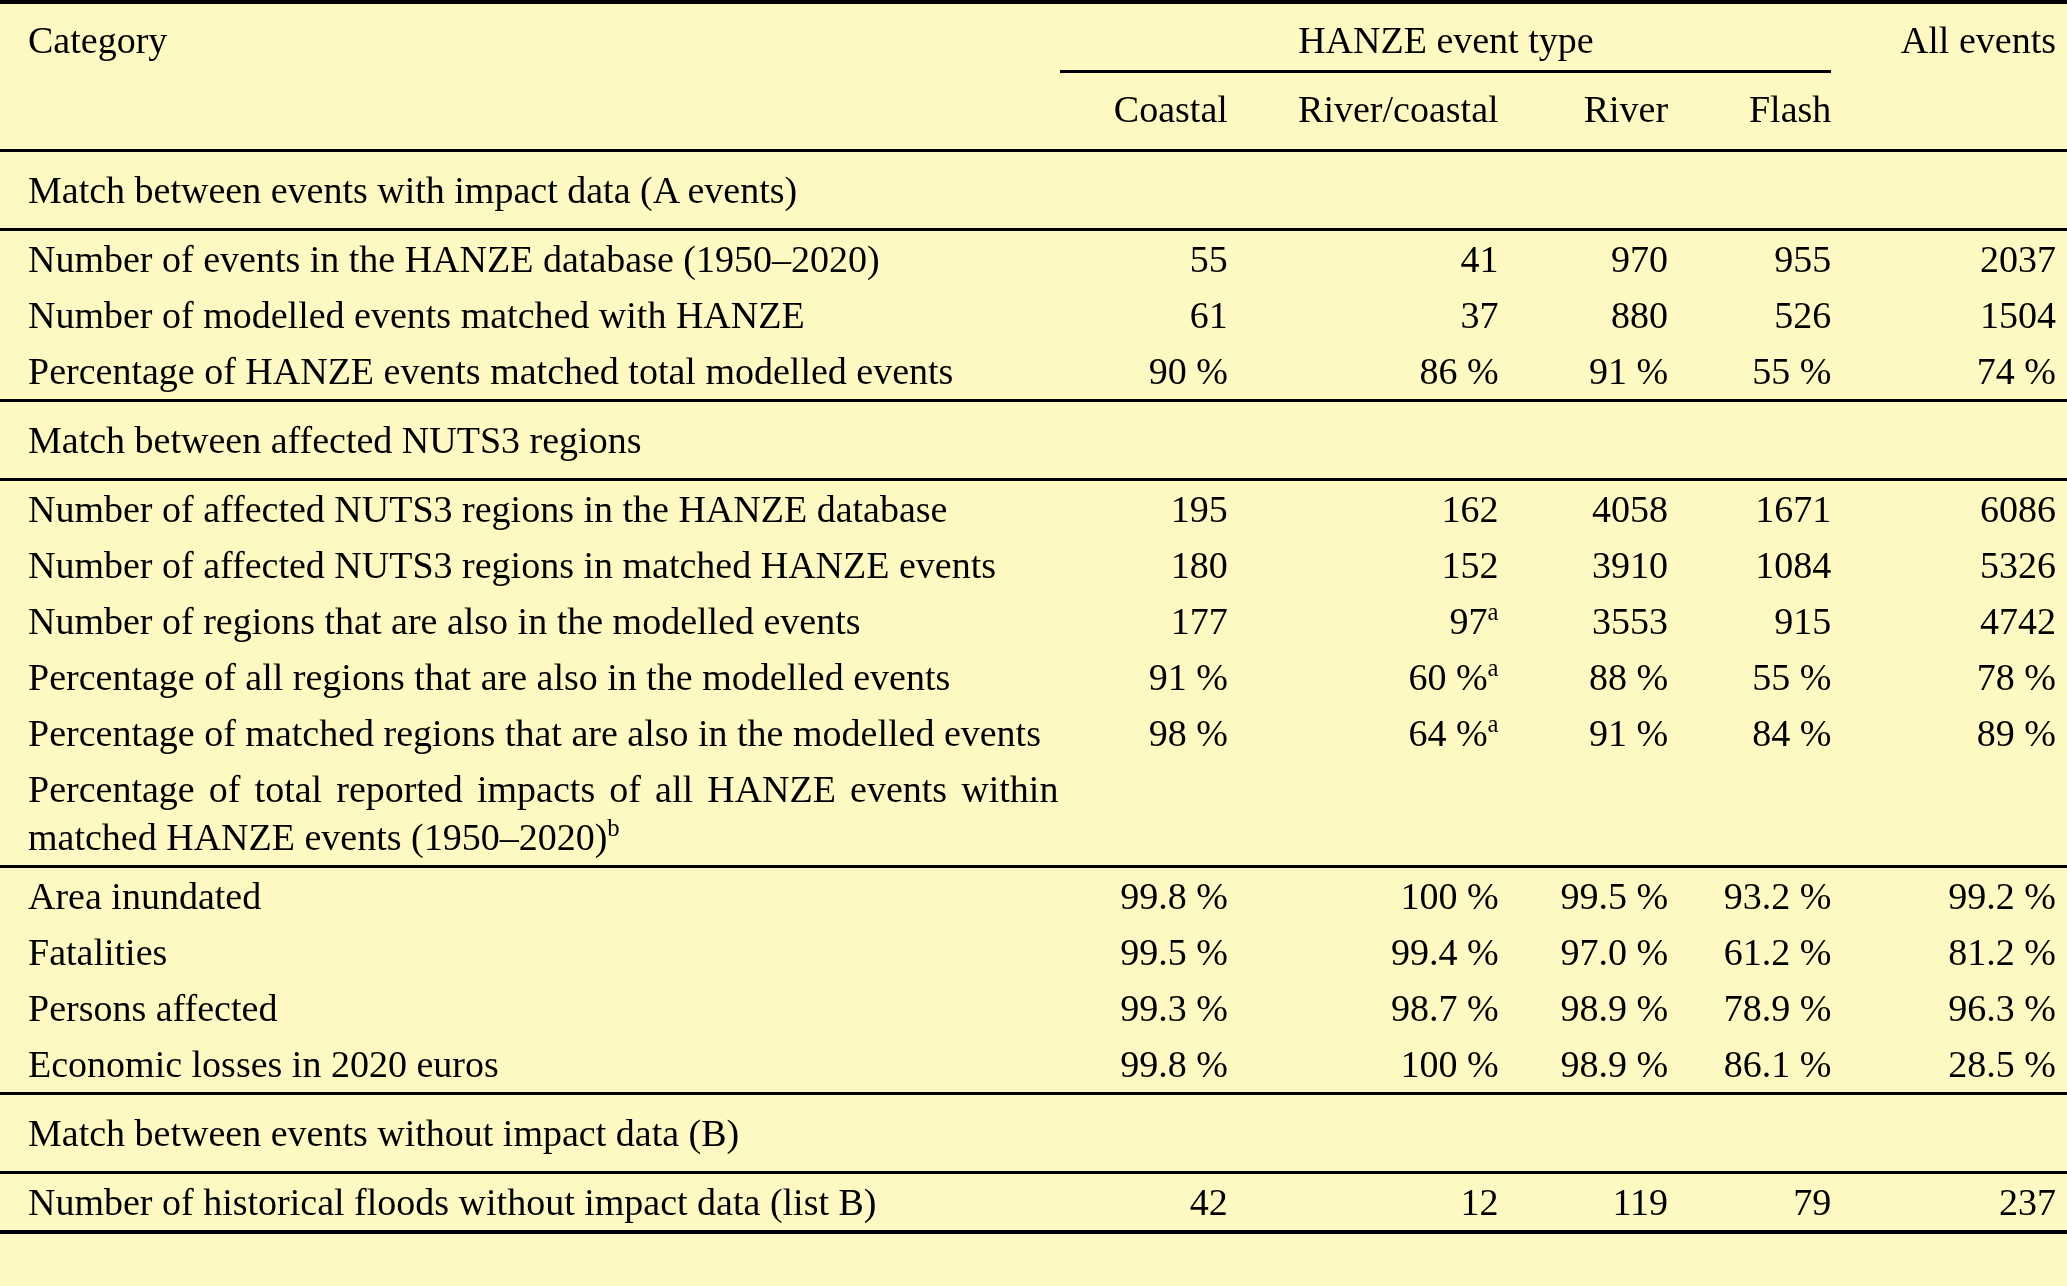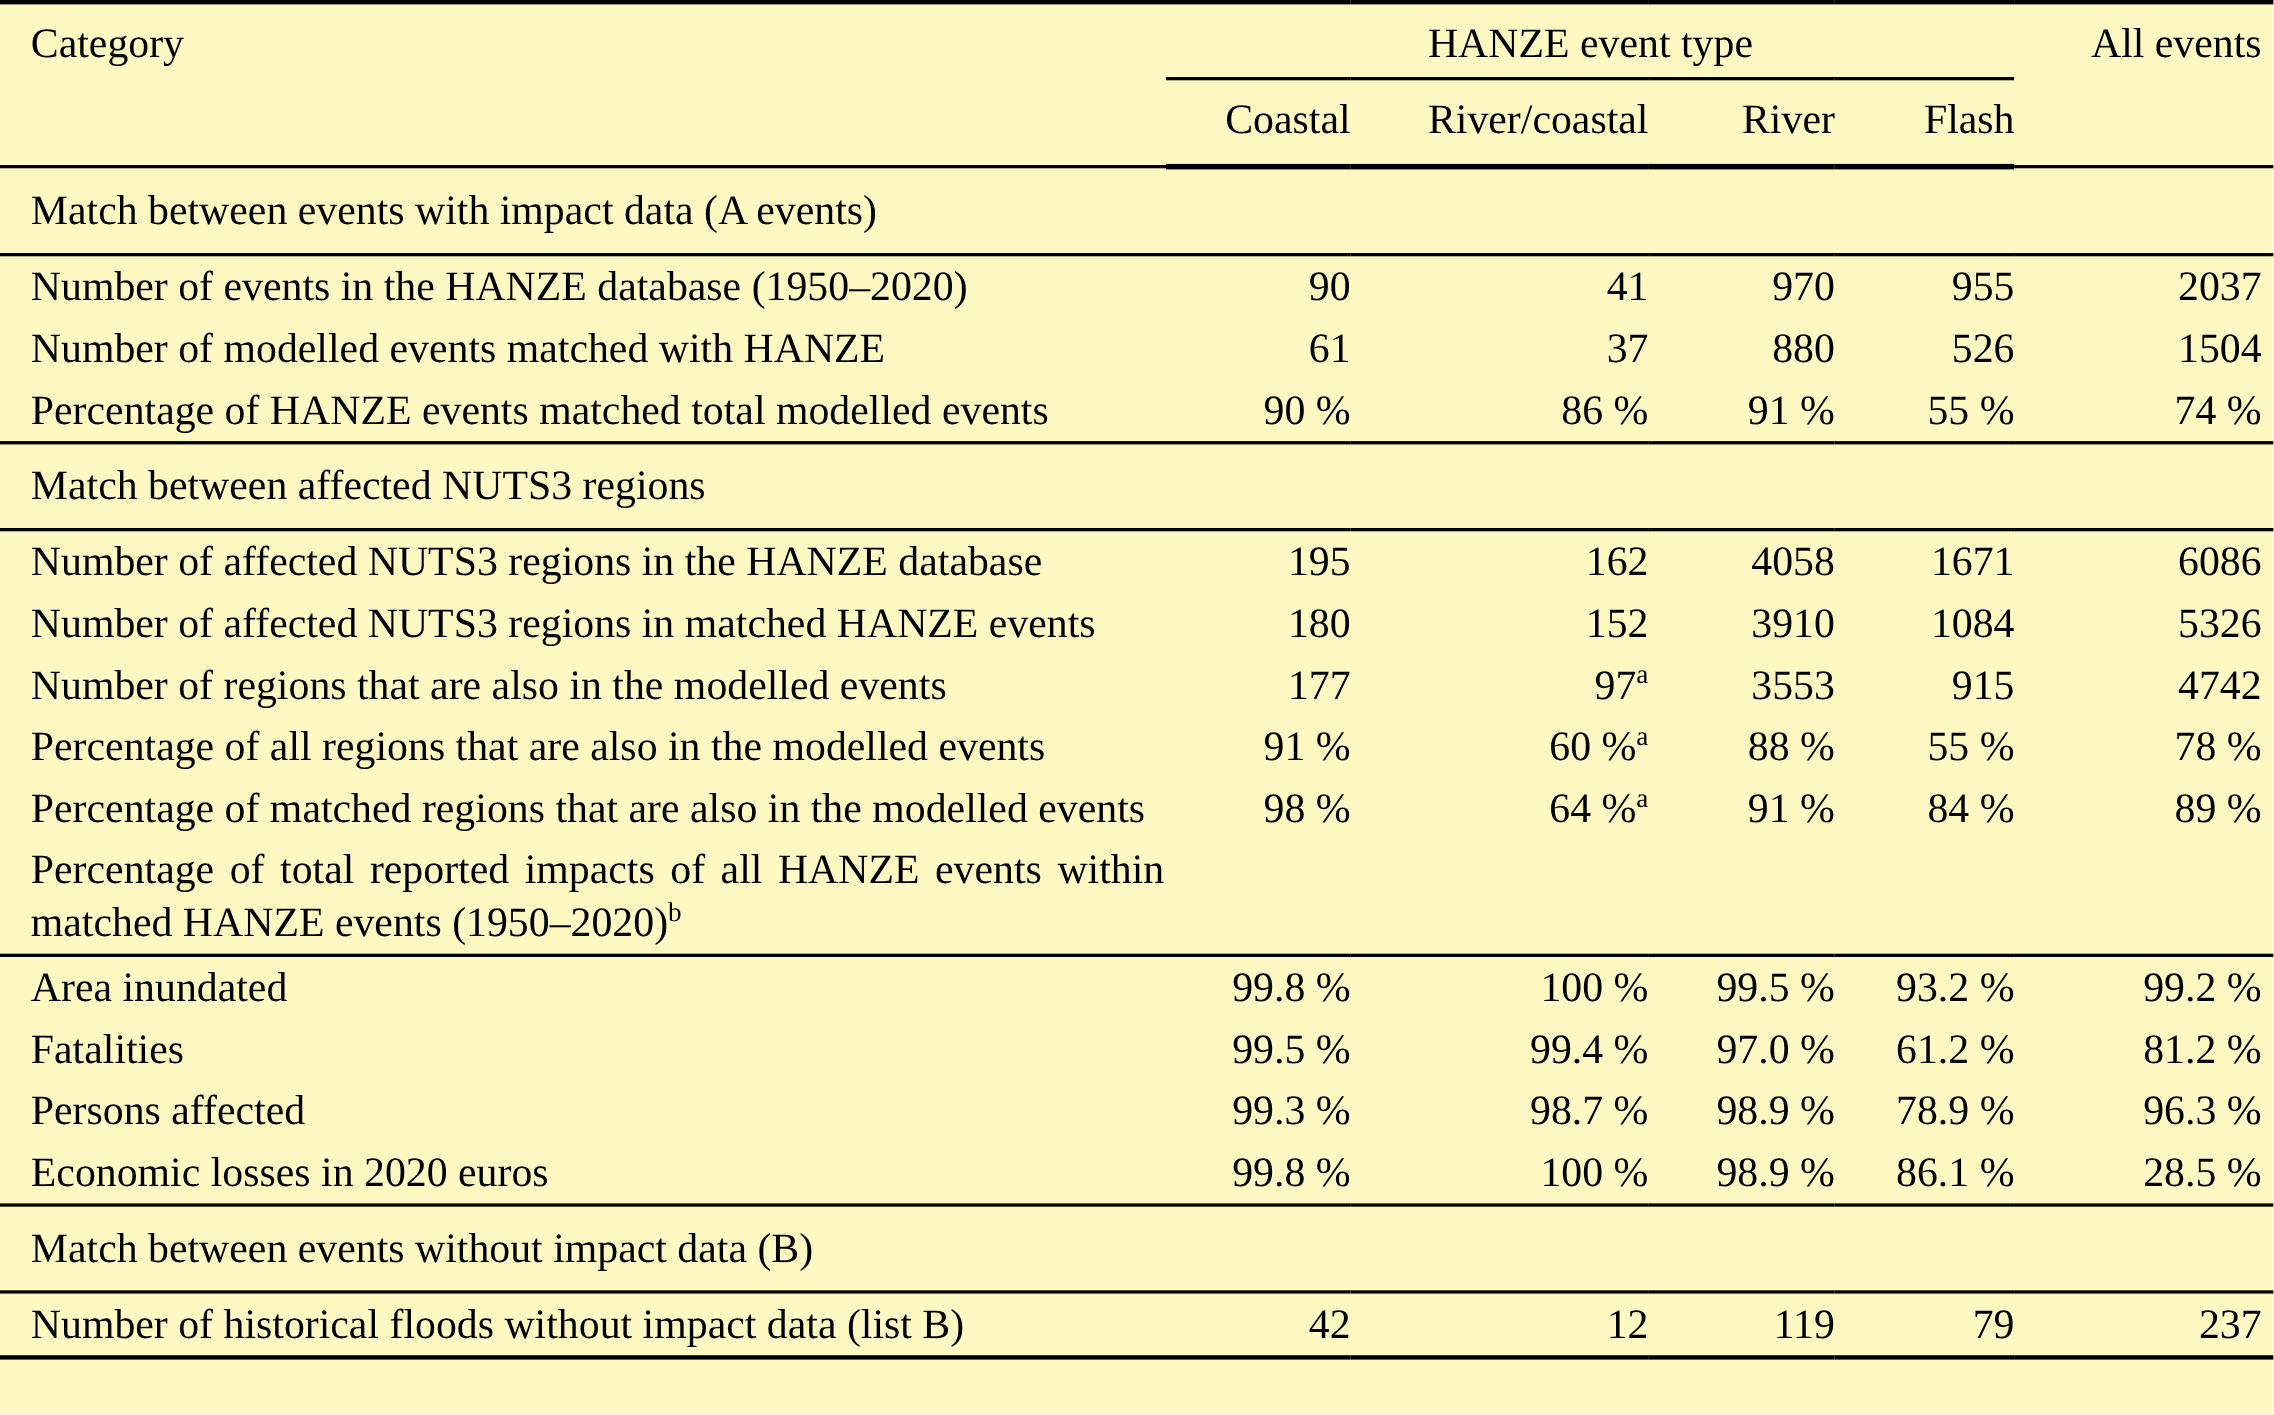--- a/index.html
+++ b/index.html
@@ -66,21 +66,21 @@
     border-bottom: 3px solid #000000;
   }
   thead th.h-all {
     vertical-align: top;
     padding-top: 12px;
     border-bottom: 3px solid #000000;
   }
   thead th.h-type {
     padding-top: 12px;
     padding-bottom: 16px;
-    border-bottom: 5px solid #000000;
+    border-bottom: 2px solid #000000;
   }
   
   tr.section-row td {
     padding: 14px 0 14px 28px;
     border-top: 3px solid #000000;
     border-bottom: 3px solid #000000;
     text-align: left;
     white-space: nowrap;
     margin-top: 11px;
   }
@@ -118,21 +118,21 @@
         <th class="num h-type">Flash</th>
       </tr>
     </thead>
     <tbody>
 
       <tr class="section-row">
         <td colspan="6">Match between events with impact data (A events)</td>
       </tr>
       <tr>
         <td class="cat">Number of events in the HANZE database (1950–2020)</td>
-        <td class="num">90</td>
+        <td class="num">55</td>
         <td class="num">41</td>
         <td class="num">970</td>
         <td class="num">955</td>
         <td class="num col-all">2037</td>
       </tr>
       <tr>
         <td class="cat">Number of modelled events matched with HANZE</td>
         <td class="num">61</td>
         <td class="num">37</td>
         <td class="num">880</td>

